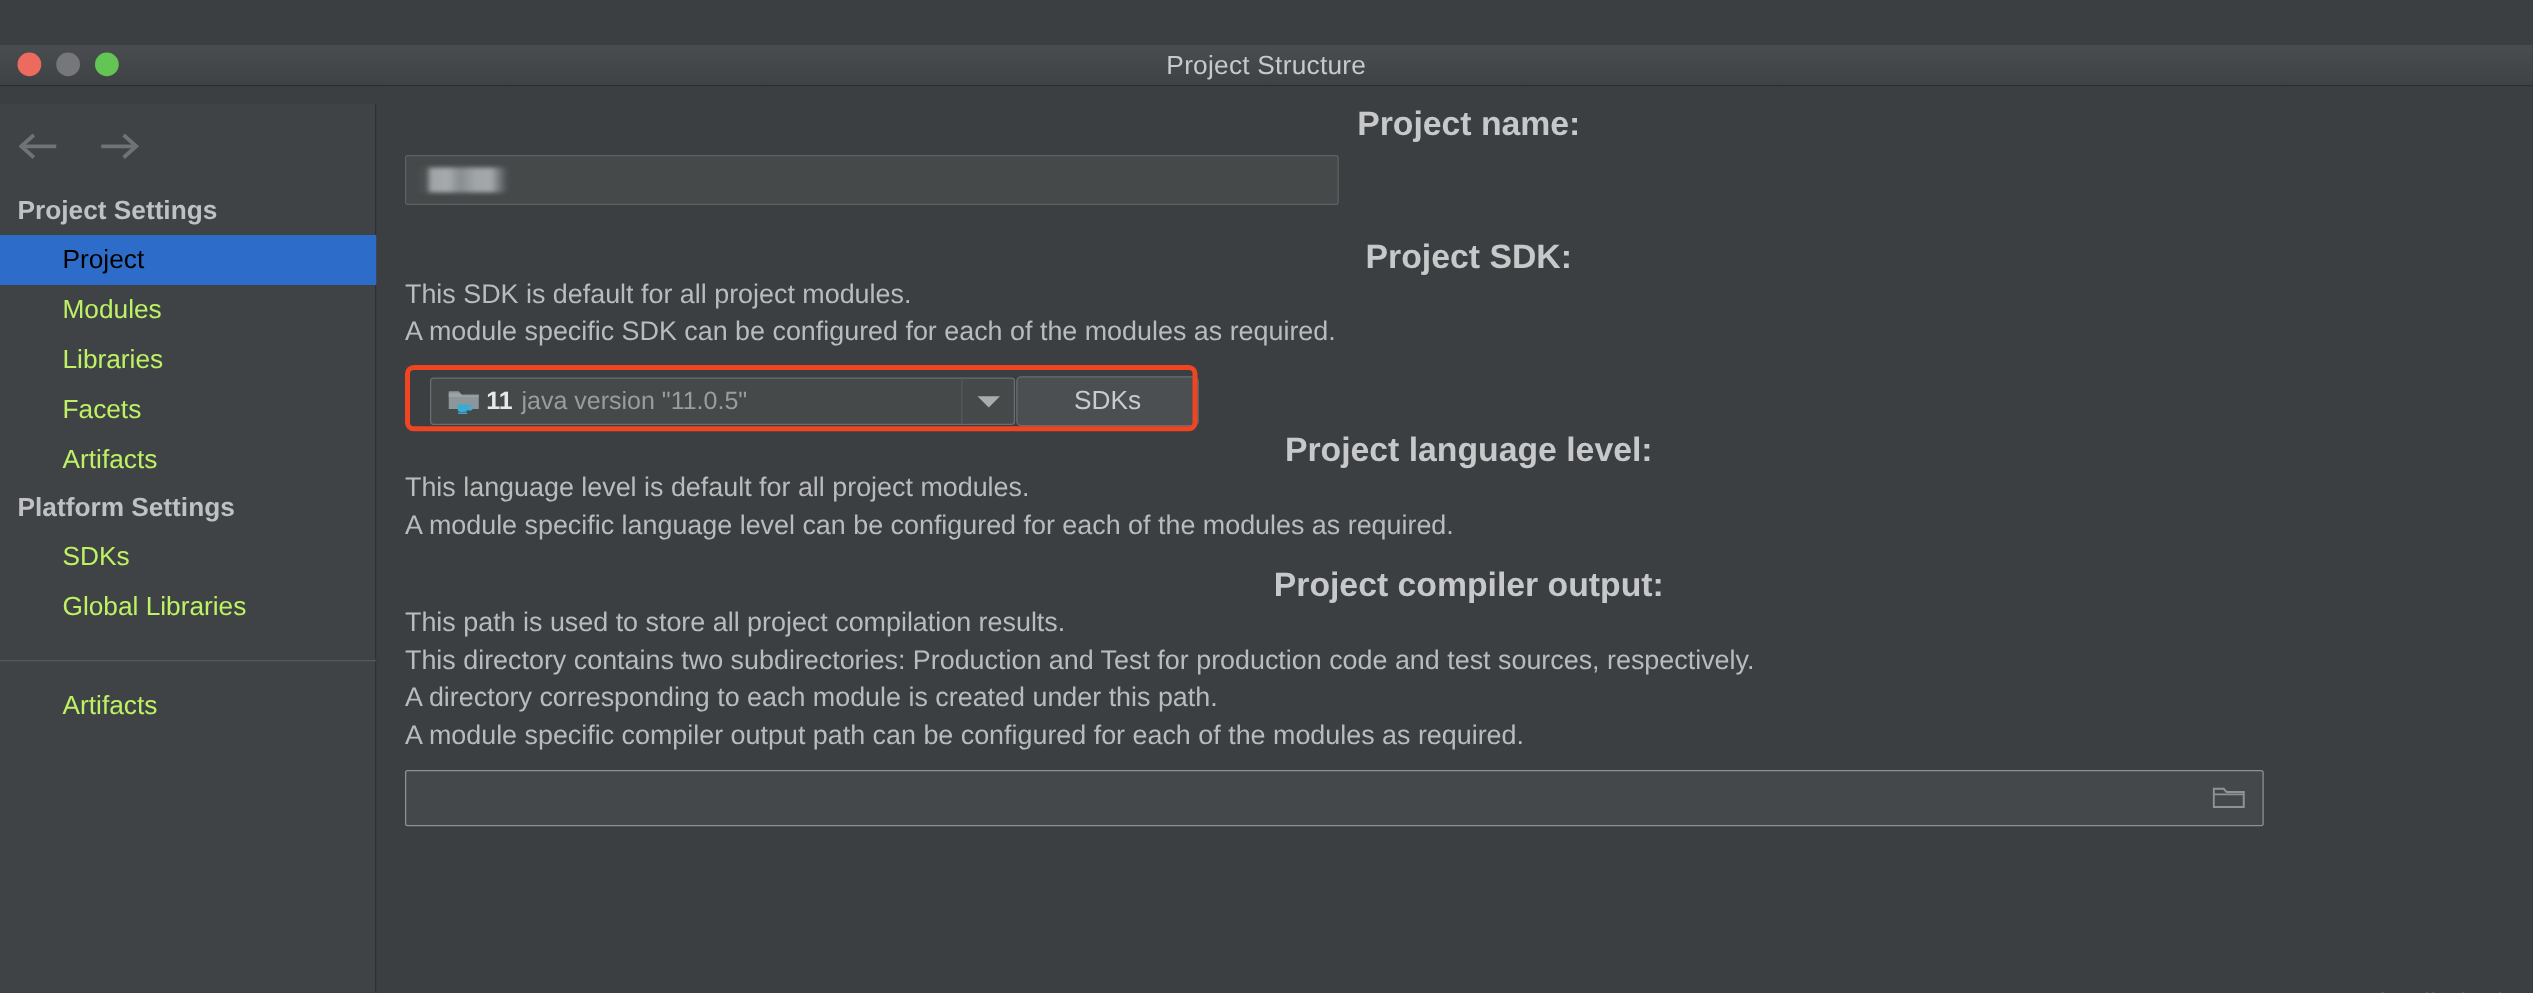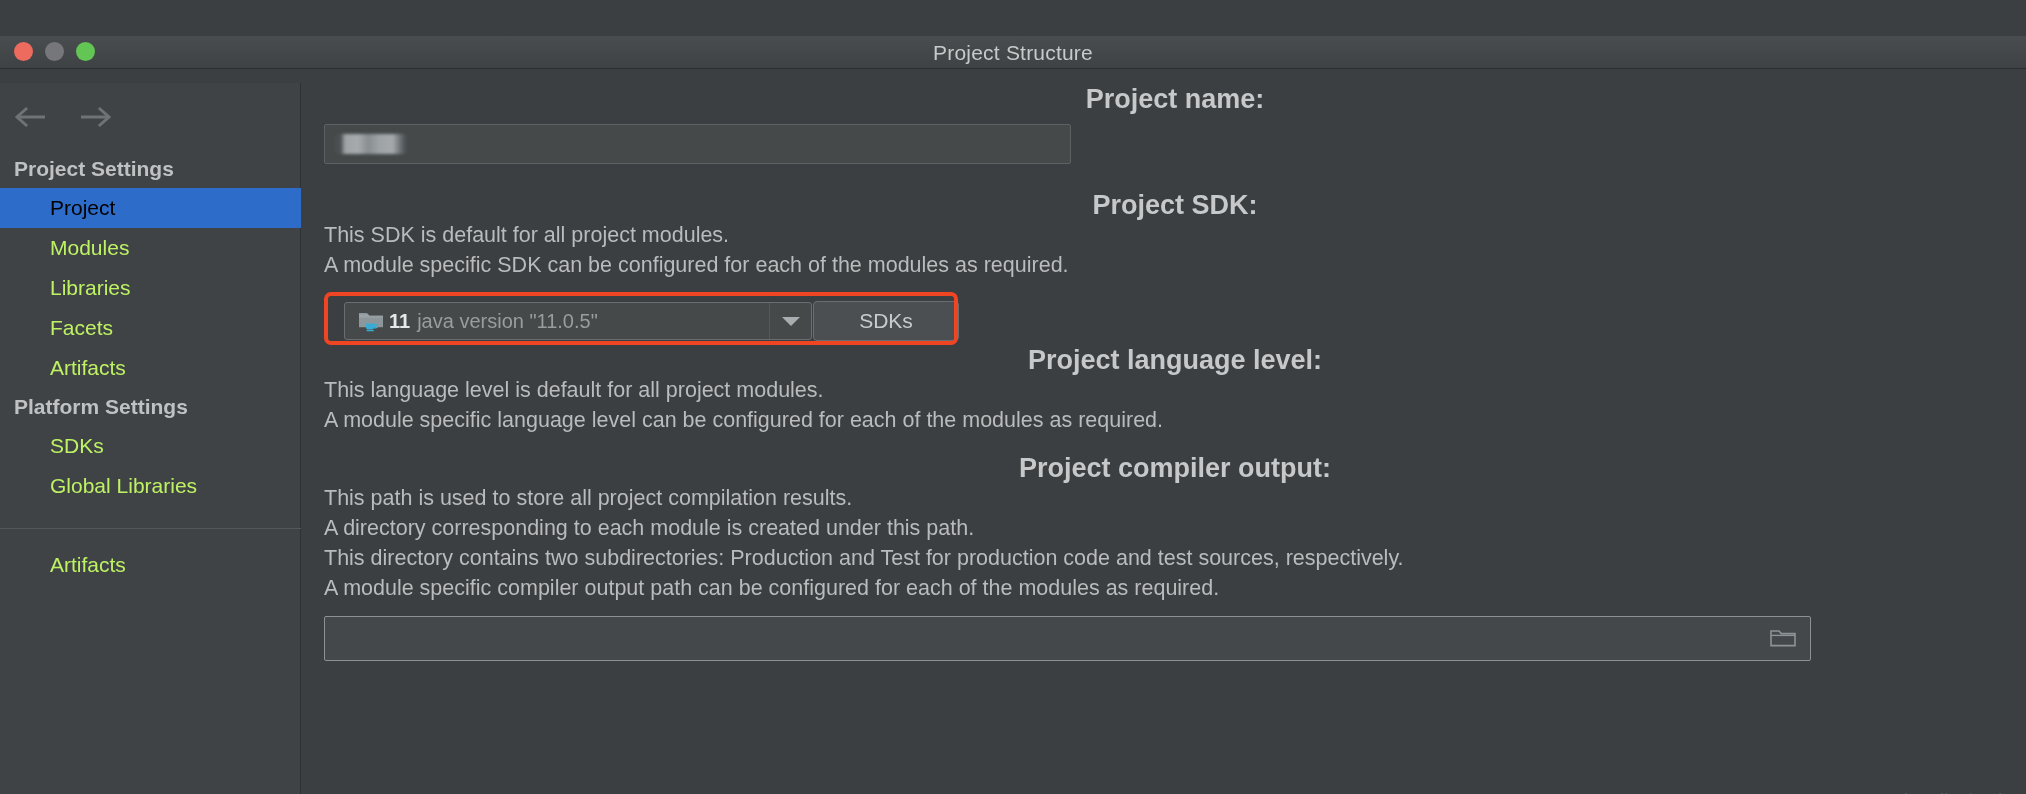--- a/index.html
+++ b/index.html
@@ -369,22 +369,22 @@
 
     <div class="label-bold">Project language level:</div>
     <div class="desc">This language level is default for all project modules.</div>
     <div class="desc">A module specific language level can be configured for each of the modules as required.</div>
 
 
     <div class="spacer-sm"></div>
 
     <div class="label-bold">Project compiler output:</div>
     <div class="desc">This path is used to store all project compilation results.</div>
+    <div class="desc">This directory contains two subdirectories: Production and Test for production code and test sources, respectively.</div>
     <div class="desc">A directory corresponding to each module is created under this path.</div>
-    <div class="desc">This directory contains two subdirectories: Production and Test for production code and test sources, respectively.</div>
     <div class="desc">A module specific compiler output path can be configured for each of the modules as required.</div>
 
     <div class="outfield">
       <span class="folder-btn">
         <svg width="26" height="22" viewBox="0 0 26 22">
           <path d="M1 3 h8 l2.2 2.6 H25 v12 H1 Z" fill="none" stroke="#8d9396" stroke-width="1.6"></path>
           <path d="M1 7.4 H25" stroke="#8d9396" stroke-width="1.4"></path>
         </svg>
       </span>
     </div>

